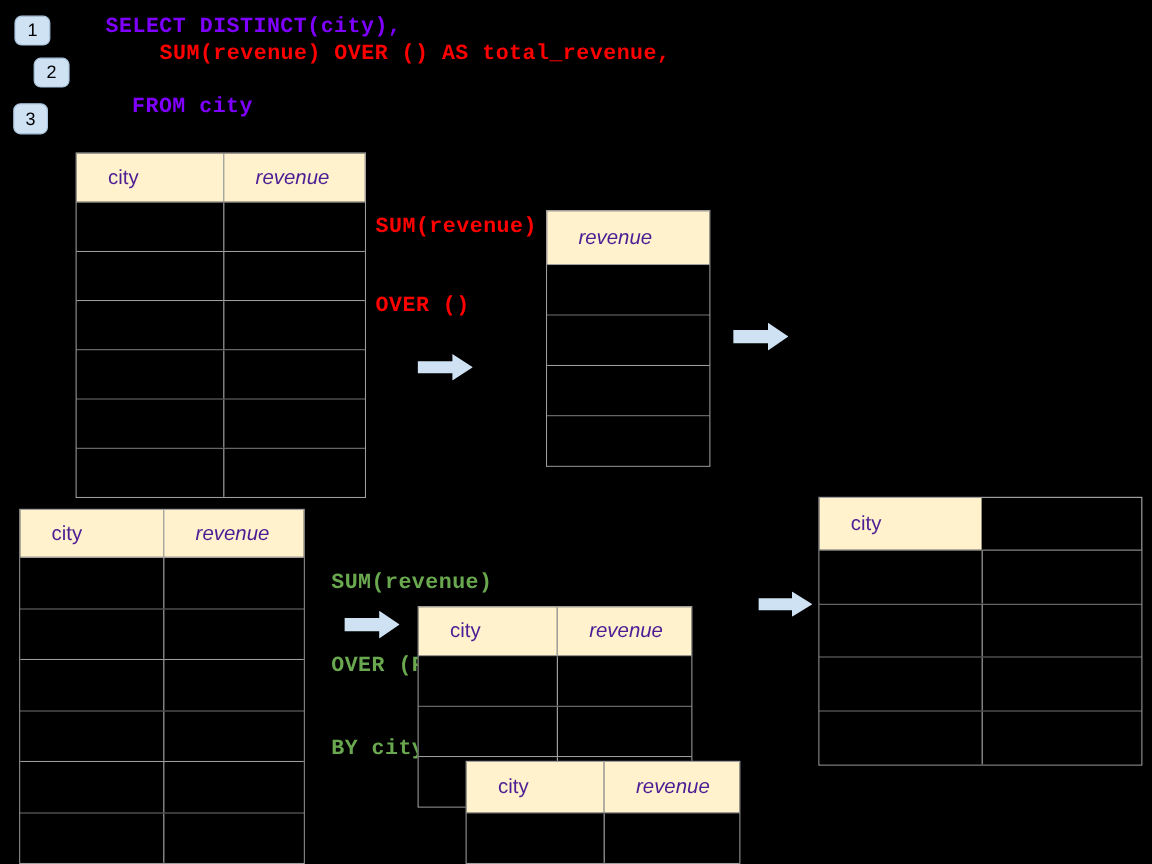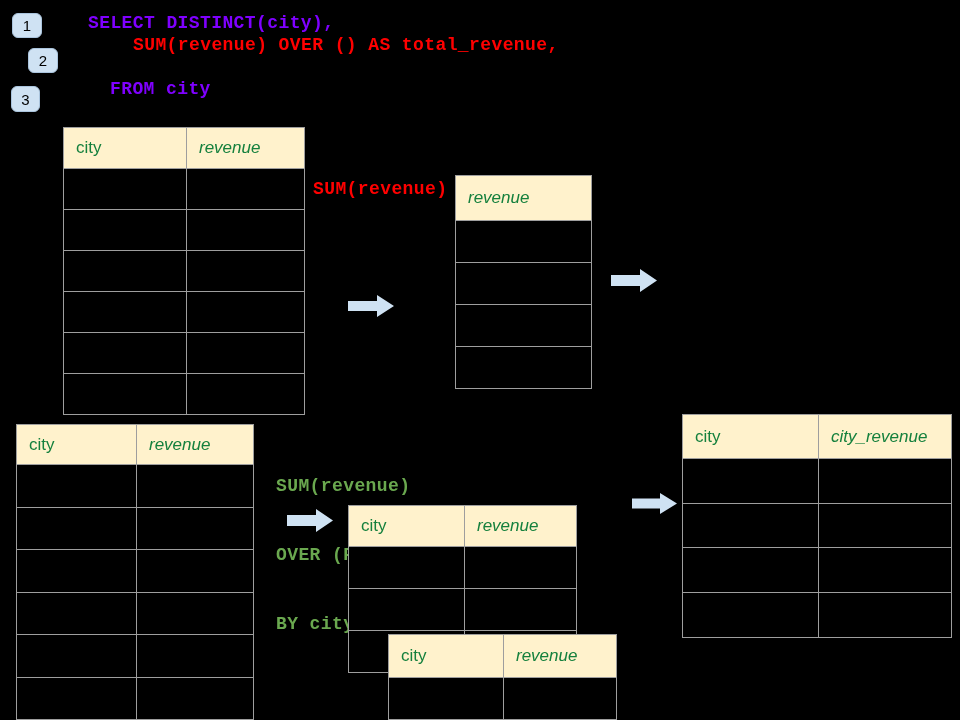--- a/index.html
+++ b/index.html
@@ -27,22 +27,22 @@
     font-family:"Liberation Sans",sans-serif;
   }
   
   .tbl{position:absolute;border:1px solid #9e9e9e;background:#000;box-sizing:border-box;}
   .trow{display:flex;}
   .trow + .trow{border-top:1px solid #9e9e9e;}
   .tcell{box-sizing:border-box;flex:0 0 auto;background:#000;}
   .tcell.grow{flex:1 1 auto;font-style:italic;}
   .tcell + .tcell{border-left:1px solid #9e9e9e;}
   .thead .tcell{
-    background:#fff2cc;color:#15803d;font-size:17px;
-    display:flex;align-items:center;padding-left:12px;
+    background:#fff2cc;color:#4c1d95;font-size:17px;
+    display:flex;align-items:center;padding-left:26px;
   }
   
   .arrow{position:absolute;}
 </style>
 </head>
 <body>
 
 <div id="canvas">
 
   <div class="badge" style="left:12px;top:13px;width:28px;height:23px;">
@@ -55,20 +55,21 @@
     <span>3</span>
   </div>
 
   <div class="code c-red code-line" style="left:133px;top:34px;">SUM(revenue) OVER () AS total_revenue,</div>
   <div class="code c-purple code-line" style="left:88px;top:12px;">SELECT DISTINCT(city),</div>
   <div class="code c-purple code-line" style="left:110px;top:78px;">FROM city</div>
 
 
   <div class="note c-red" style="left:313px;top:134px;font-size:18px;line-height:22px;letter-spacing:0.4px;">
     <div>SUM(revenue)</div>
+    <div>OVER ()</div>
   </div>
 
   <div class="note c-green" style="left:276px;top:429px;font-size:18px;line-height:23px;letter-spacing:0.4px;">
     <div>SUM(revenue)</div>
     <div>OVER (PARTITION</div>
     <div>BY city)</div>
   </div>
 
   <div class="tbl" style="left:63px;top:127px;width:242px;">
     <div class="trow thead">
@@ -193,21 +194,20 @@
     <div class="trow"></div>
   </div>
 
   <svg class="arrow" style="left:632px;top:493px;" width="45" height="21" viewBox="0 0 45 21">
     <polygon points="0,5.5 28,5.5 28,0 45,10.5 28,21 28,15.5 0,15.5" fill="#cfe2f3"></polygon>
   </svg>
 
   <div class="tbl" style="left:682px;top:414px;width:270px;">
     <div class="trow thead">
       <div class="tcell" style="width:135px;height:43px;">city</div>
-      <div class="tcell grow" style="height:43px;">city_revenue</div>
     </div>
     <div class="trow">
         <div class="tcell" style="width:135px;height:44px;"></div>
         <div class="tcell grow" style="height:44px;"></div>
       </div>
     <div class="trow">
         <div class="tcell" style="width:135px;height:43px;"></div>
         <div class="tcell grow" style="height:43px;"></div>
       </div>
     <div class="trow">

